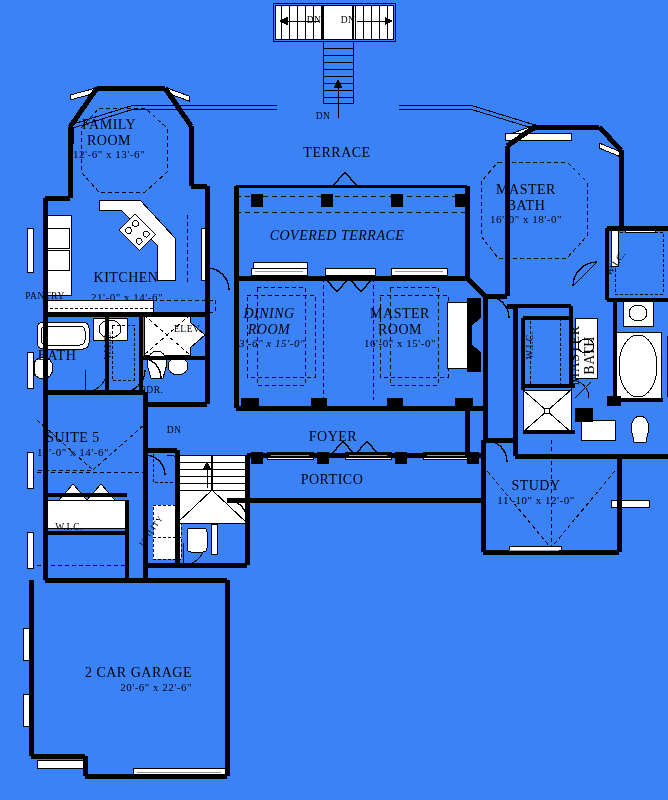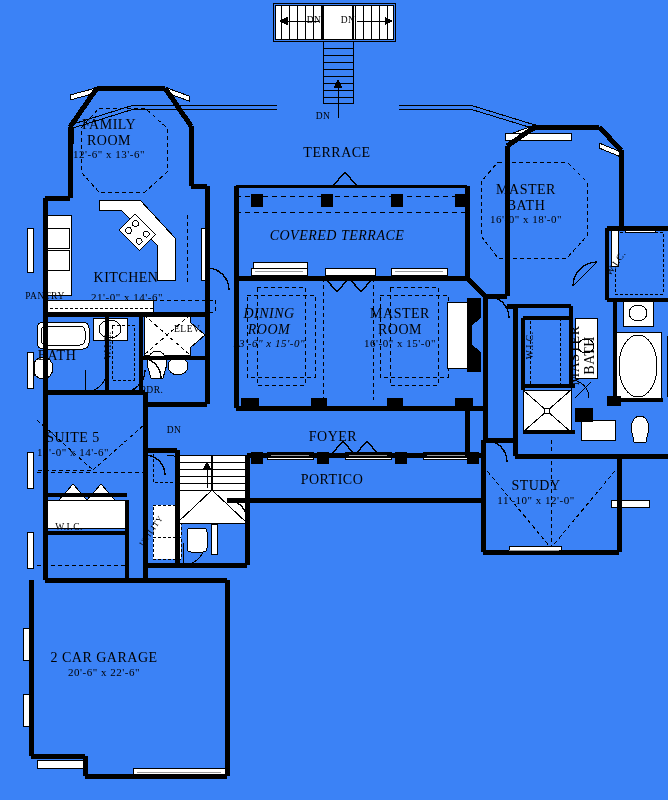--- a/index.html
+++ b/index.html
@@ -490,21 +490,21 @@
 
 <div class="lbl rm-name" style="left:18px;top:430px;width:110px;">
   <div>SUITE 5</div>
   <div class="rm-dim">13'-0" x 14'-6"</div>
 </div>
 
 <div class="lbl sm" style="left:30px;top:522px;width:78px;">W.I.C.</div>
 
 <div class="lbl xs vert" style="left:122px;top:527px;width:60px;transform:rotate(-55deg);">UTILITY</div>
 
-<div class="lbl rm-name" style="left:16px;top:650px;width:176px;">
+<div class="lbl rm-name" style="left:16px;top:665px;width:176px;text-align:right;">
   <div>2 CAR GARAGE</div>
   <div class="rm-dim">20'-6" x 22'-6"</div>
 </div>
 
 <div class="lbl rm-name" style="left:280px;top:472px;width:104px;">PORTICO</div>
 
 <div class="lbl rm-name" style="left:288px;top:416px;width:90px;margin-top:13px;">FOYER</div>
 
 <div class="lbl rm-name" style="left:216px;top:306px;width:106px;font-style:italic;">
   <div>DINING</div>

